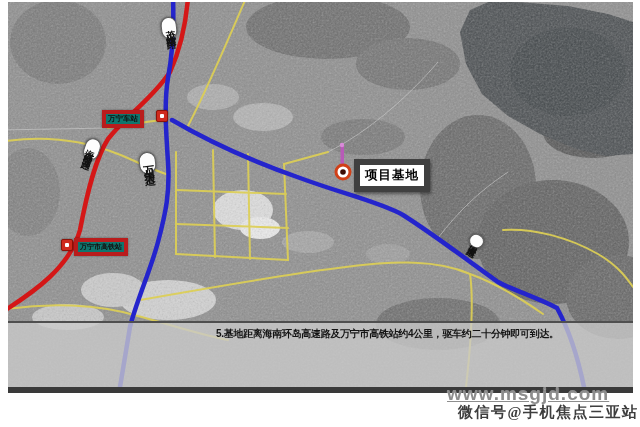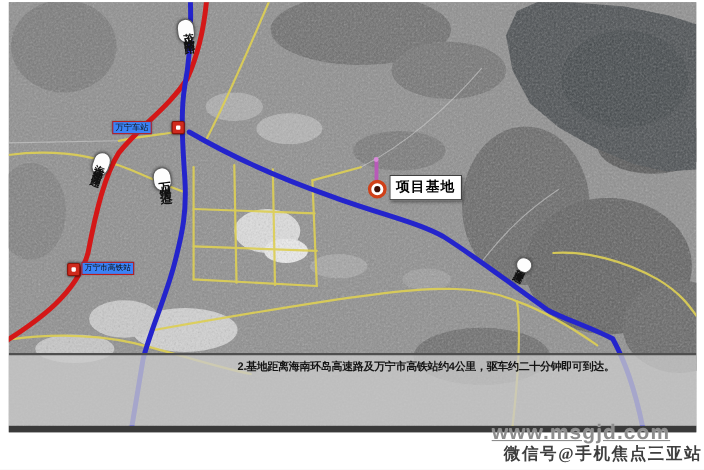--- a/index.html
+++ b/index.html
@@ -20,38 +20,38 @@
     box-shadow:0 0 3px rgba(0,0,0,.55);
     color:#111;font-weight:bold;text-align:center;
     padding:4px 2px;line-height:1.0;white-space:nowrap;
   }
   .pill.maoxing{left:161px;top:17px;font-size:10px;letter-spacing:3px;transform:rotate(-7deg);}
   .pill.hainan{left:84px;top:138px;font-size:9.5px;letter-spacing:2px;transform:rotate(19deg);}
   .pill.wanzhou{left:139px;top:152px;font-size:11px;letter-spacing:3px;transform:rotate(-7deg);}
   .pill.wanghai{left:469px;top:234px;font-size:9px;letter-spacing:1px;transform:rotate(27deg);}
   
   .tag{
-    position:absolute;background:#3b82f6;border:1px solid #b91c1c;color:#111;
-    font-weight:normal;white-space:nowrap;line-height:1.1;padding:1px 2px;
+    position:absolute;background:#0f766e;border:4px solid #b91c1c;color:#111;
+    font-weight:bold;white-space:nowrap;line-height:1.1;padding:1px 2px;
     box-shadow:0 0 2px rgba(0,0,0,.4);
   }
   .tag.wn-station{left:102px;top:110px;font-size:7.5px;}
   .tag.wn-hsr{left:74px;top:238px;font-size:7px;}
   .sq-icon{
     position:absolute;width:10px;height:10px;background:#cf2a1d;border-radius:2px;
     border:1px solid #8d1208;box-shadow:0 0 2px rgba(0,0,0,.5);
   }
   .sq-icon i{
     position:absolute;left:2.5px;top:2.5px;width:4px;height:4px;background:#fff;border-radius:1px;
   }
   .sq-icon.a{left:156px;top:110px;}
   .sq-icon.b{left:61px;top:239px;}
   
   .project-label{
-    position:absolute;left:354px;top:159px;background:#ffffff;border:1px solid #404040;
+    position:absolute;left:354px;top:159px;background:#ffffff;border:6px solid #404040;
     color:#000;font-size:12.5px;font-weight:bold;padding:2px 5px;letter-spacing:1px;
     box-shadow:1px 2px 3px rgba(0,0,0,.45);white-space:nowrap;
   }
   
   .panel-text{position:absolute;left:216px;top:327px;color:#141414;}
   .panel-text .ln{
     font-size:10px;font-weight:bold;letter-spacing:-0.3px;line-height:13px;
     margin-bottom:4.5px;white-space:nowrap;
   }
   
@@ -164,19 +164,19 @@
       <i></i>
     </div>
   <div class="sq-icon b">
       <i></i>
     </div>
   <div class="tag wn-hsr">万宁市高铁站</div>
 
   <div class="project-label">项目基地</div>
 
   <div class="panel-text">
-    <div class="ln">2.基地距离海南环岛高速路及万宁市高铁站约4公里，驱车约二十分钟即可到达。</div>
+    <div class="ln">5.基地距离海南环岛高速路及万宁市高铁站约4公里，驱车约二十分钟即可到达。</div>
   </div>
 
   <div class="wm-site">www.msgjd.com</div>
   <div class="wm-wechat">微信号@手机焦点三亚站</div>
 
 </div>
 
 </body></html>

